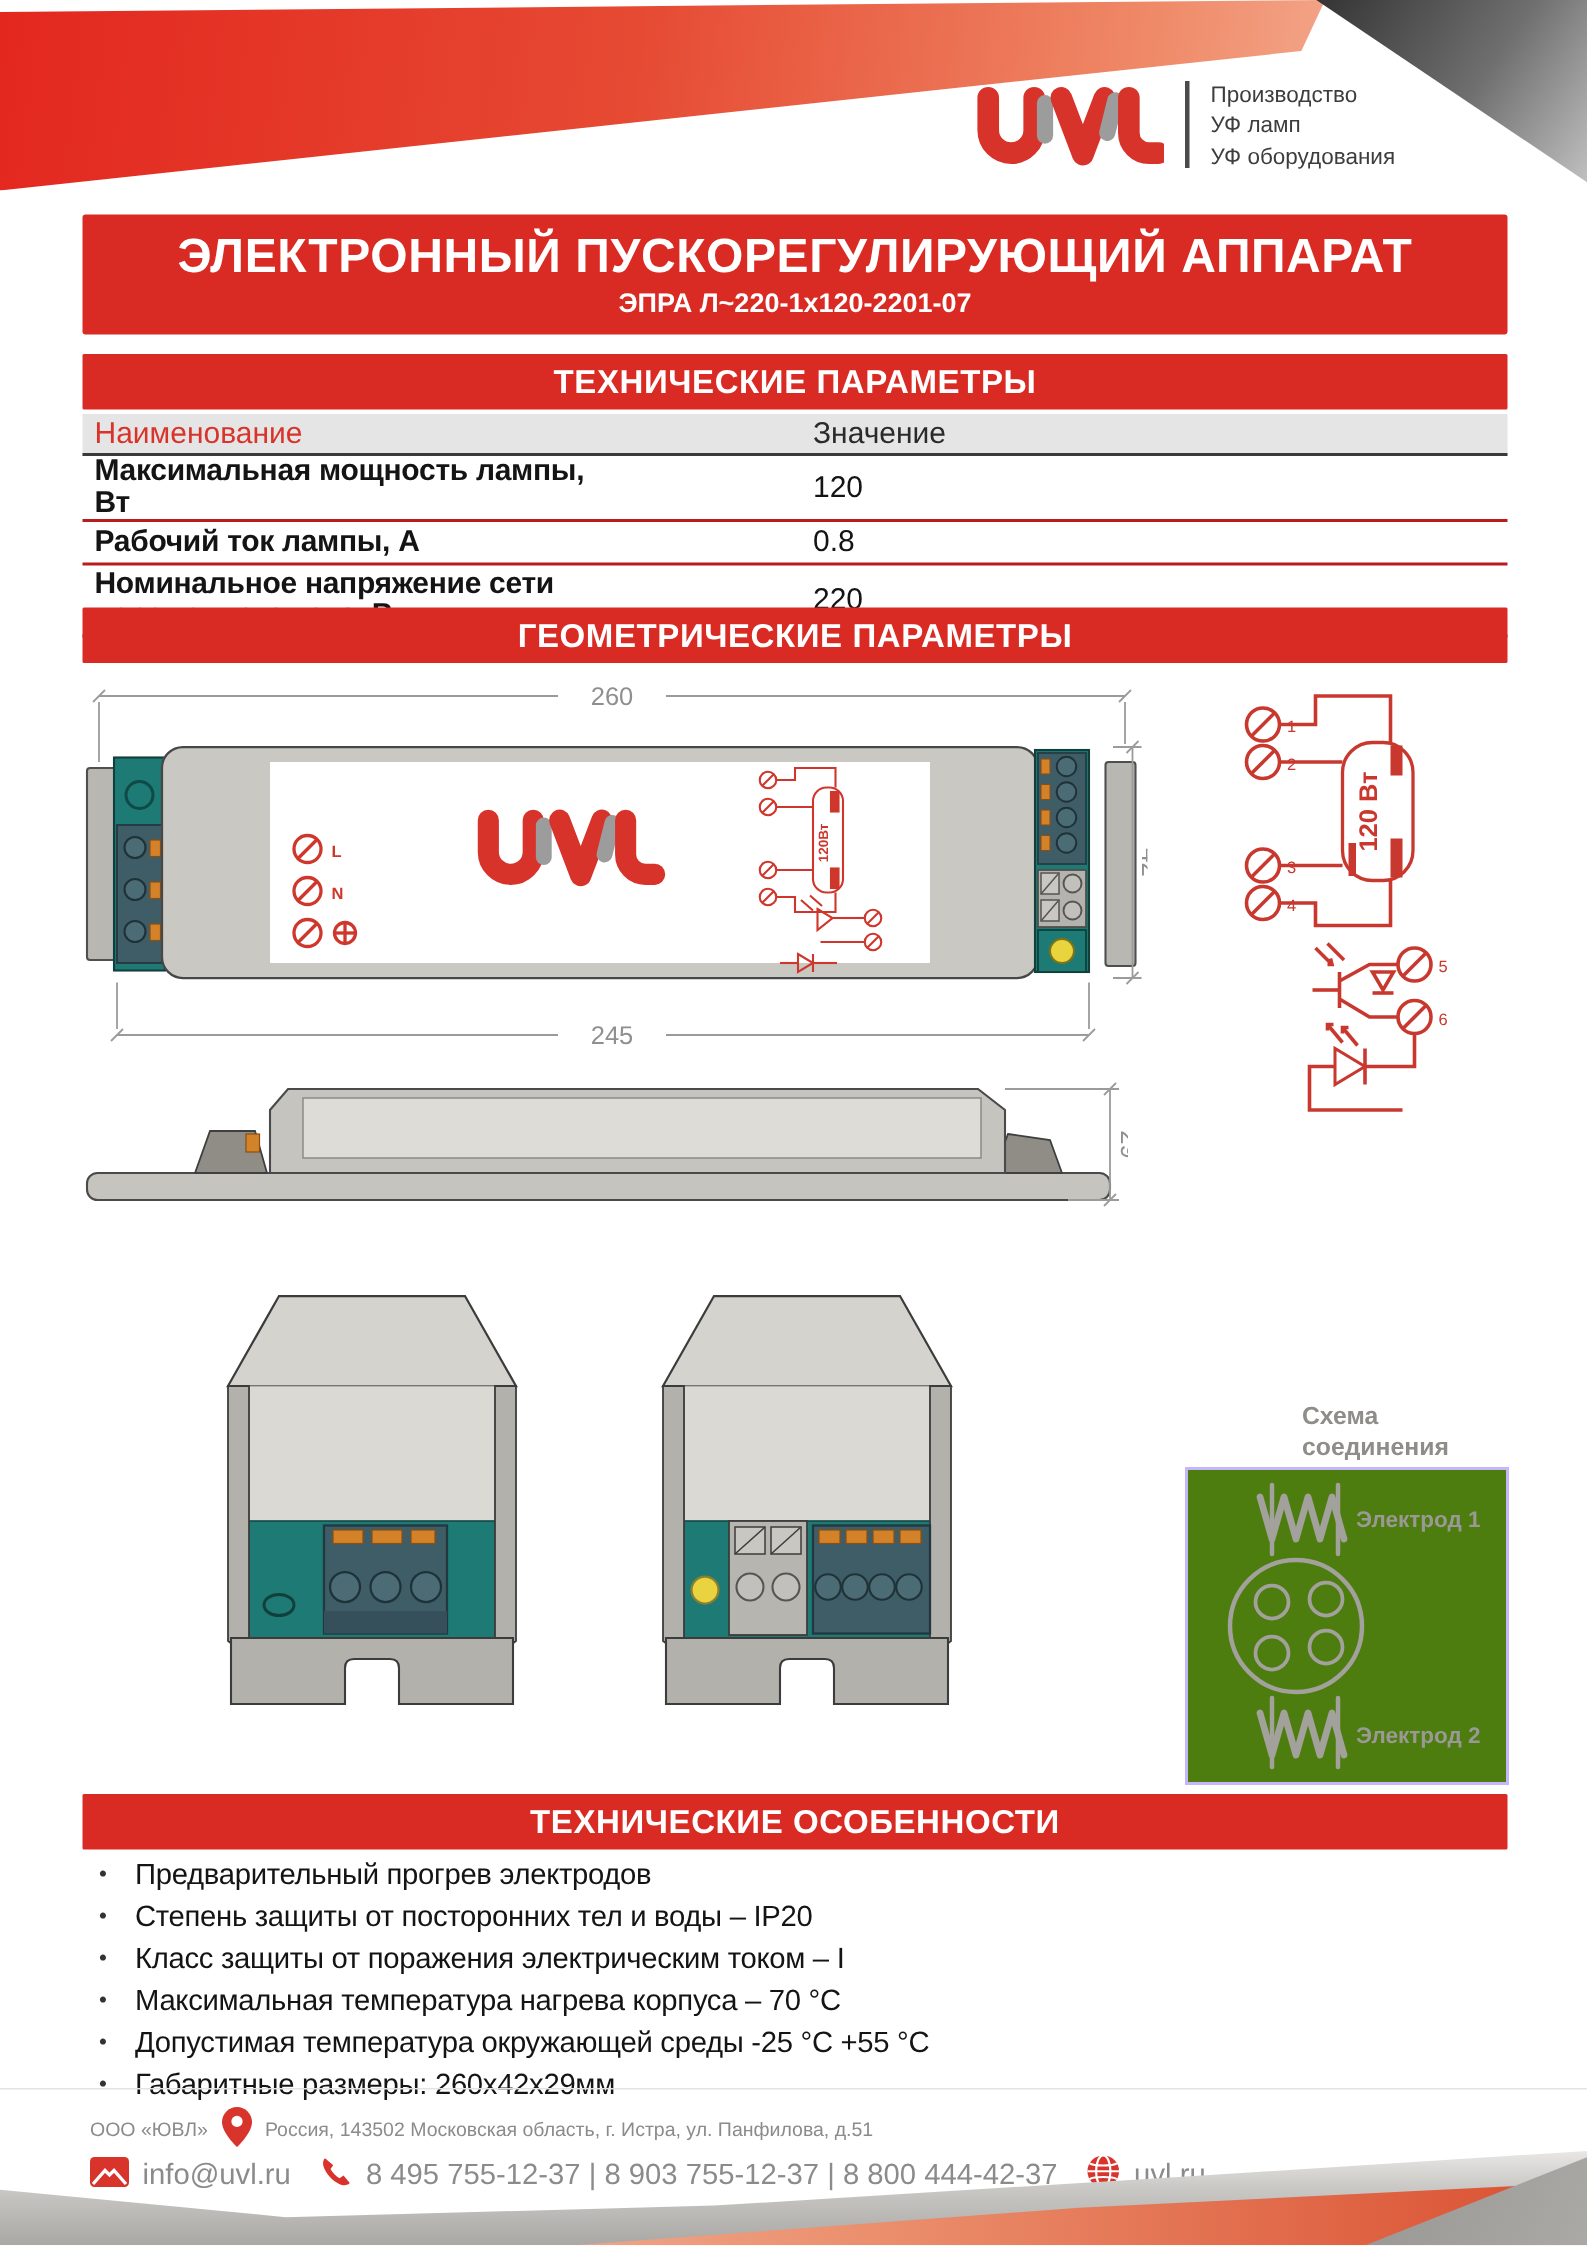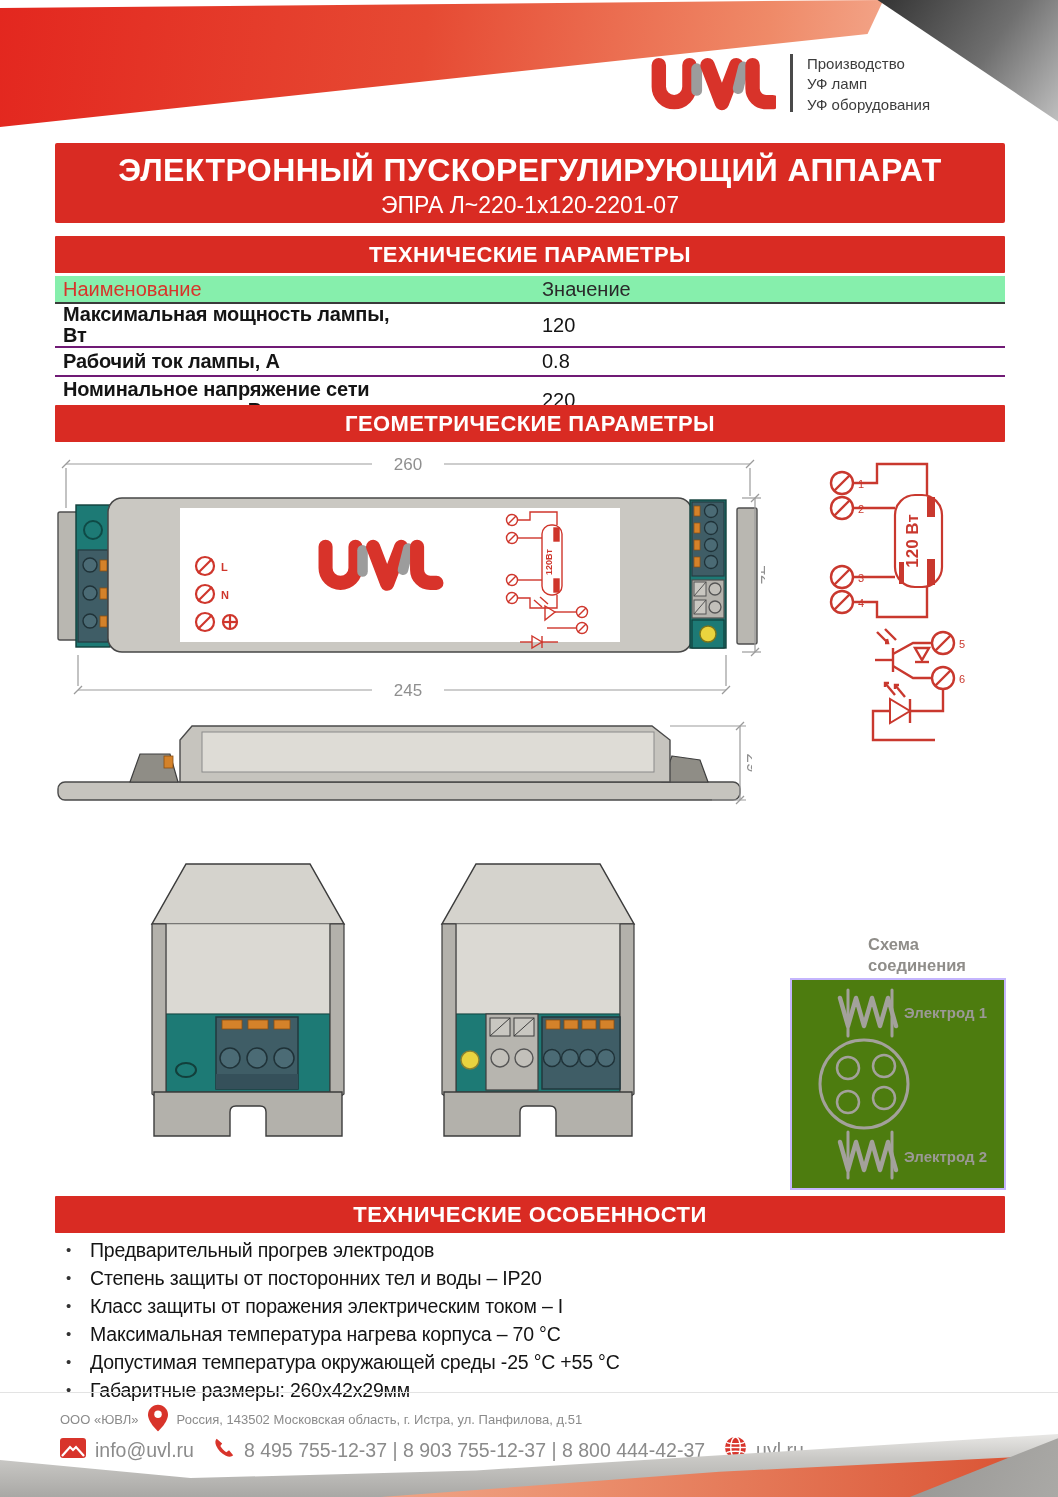--- a/index.html
+++ b/index.html
@@ -25,41 +25,41 @@
   #logo-svg { width:128px; height:62px; }
   #logo-divider { width:3px; height:58px; background:#4a4a4a; }
   #logo-tagline { font-size:15px; color:#3d3d3d; line-height:1.35; }
 
   
   #banner {
     position:absolute; left:55px; top:143px; width:950px; height:80px;
     background:#d92b23; color:#ffffff; text-align:center; border-radius:2px;
   }
   #banner-line1 { font-size:32px; font-weight:bold; padding-top:9px; letter-spacing:0.4px; }
-  #banner-line2 { font-size:23px; font-weight:normal; padding-top:3px; }
+  #banner-line2 { font-size:18px; font-weight:bold; padding-top:3px; }
 
   
   .section-bar {
     position:absolute; left:55px; width:950px; height:37px; background:#d92b23;
     color:#ffffff; font-size:22px; font-weight:bold; text-align:center;
     line-height:37px; letter-spacing:0.4px; border-radius:1px;
   }
   #bar-tech { top:236px; }
   #bar-geom { top:405px; }
   #bar-feat { top:1196px; }
 
   
   #params-table { position:absolute; left:55px; top:276px; width:950px; }
   .t-head {
-    display:flex; align-items:center; background:#86efac; height:26px;
+    display:flex; align-items:center; background:#e5e5e5; height:26px;
     border-bottom:2px solid #3a3a3a;
   }
   .t-hname { width:487px; padding-left:8px; box-sizing:border-box; color:#d8342b; font-size:20px; }
   .t-hval  { font-size:20px; color:#2a2a2a; }
-  .t-row { display:flex; align-items:center; border-bottom:2px solid #701a75; min-height:27px; }
+  .t-row { display:flex; align-items:center; border-bottom:2px solid #b91c1c; min-height:27px; }
   .t-row.tall { min-height:46px; }
   .t-name {
     width:487px; padding-left:8px; padding-right:140px; box-sizing:border-box;
     font-weight:bold; font-size:20px; line-height:21px; letter-spacing:-0.2px; color:#141414;
   }
   .t-val { font-size:20px; color:#141414; }
 
   
   #top-view-svg   { position:absolute; left:50px;  top:450px; width:715px; height:258px; }
   #lamp-schem-svg { position:absolute; left:815px; top:452px; width:235px; height:300px; }

